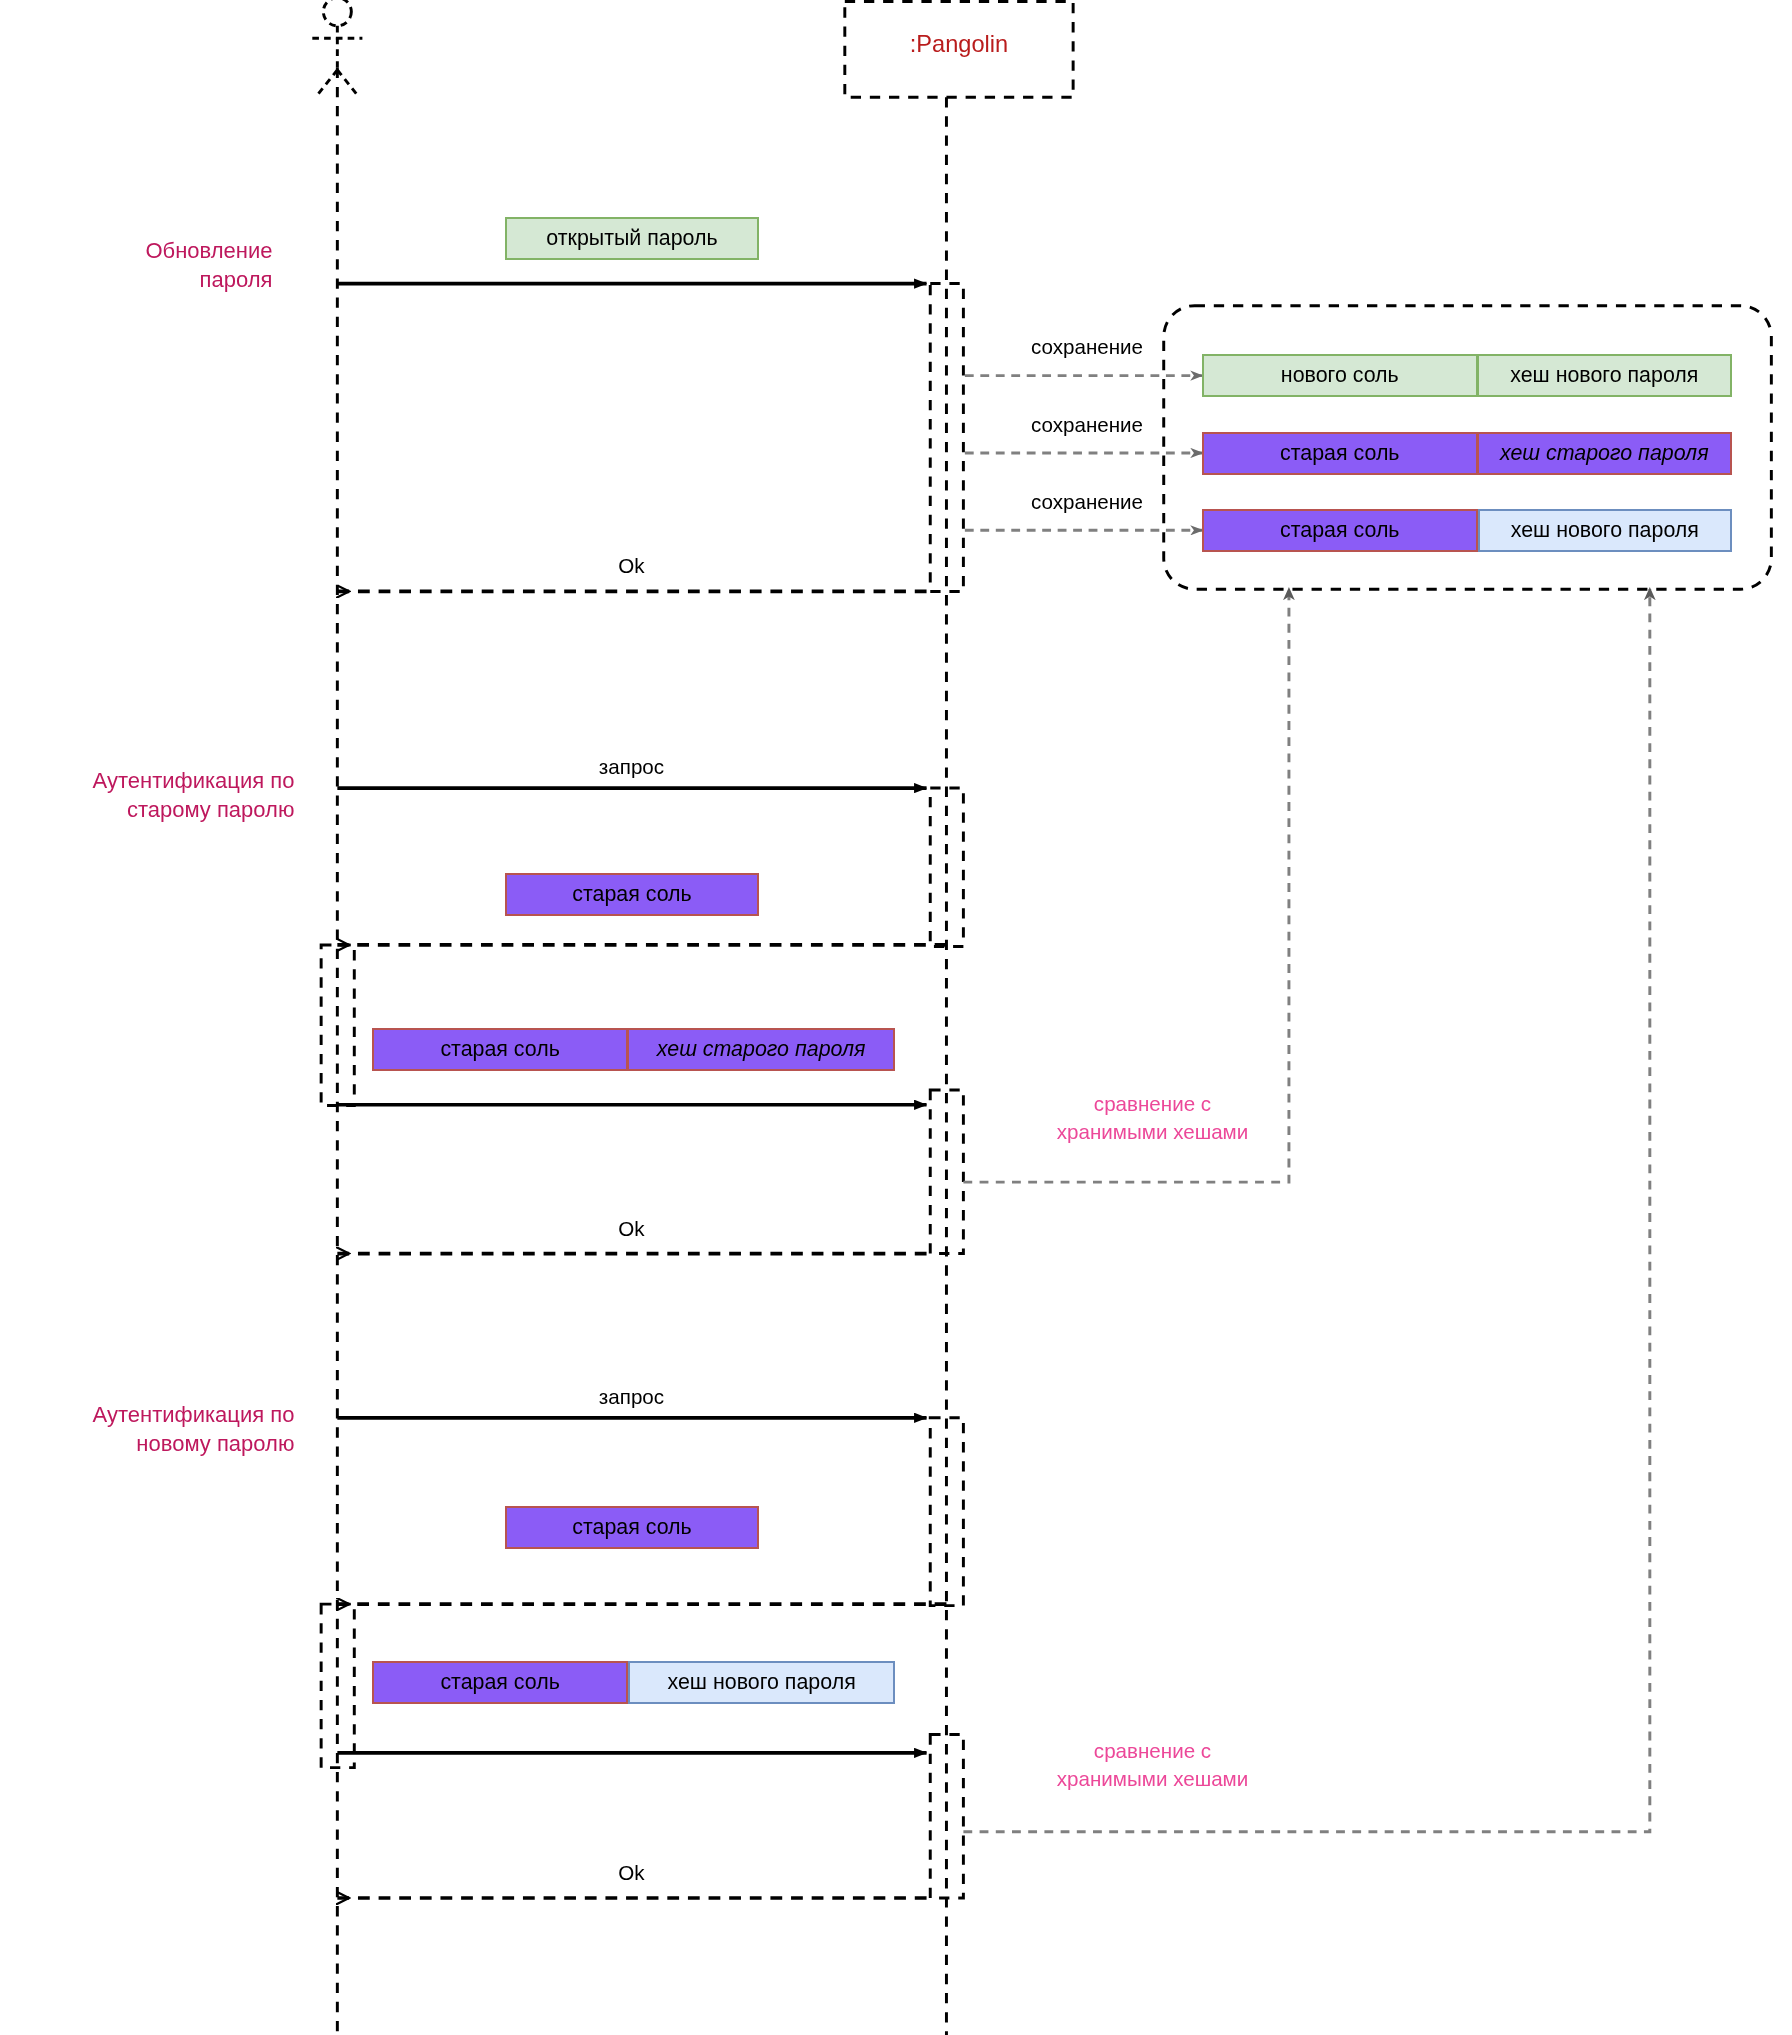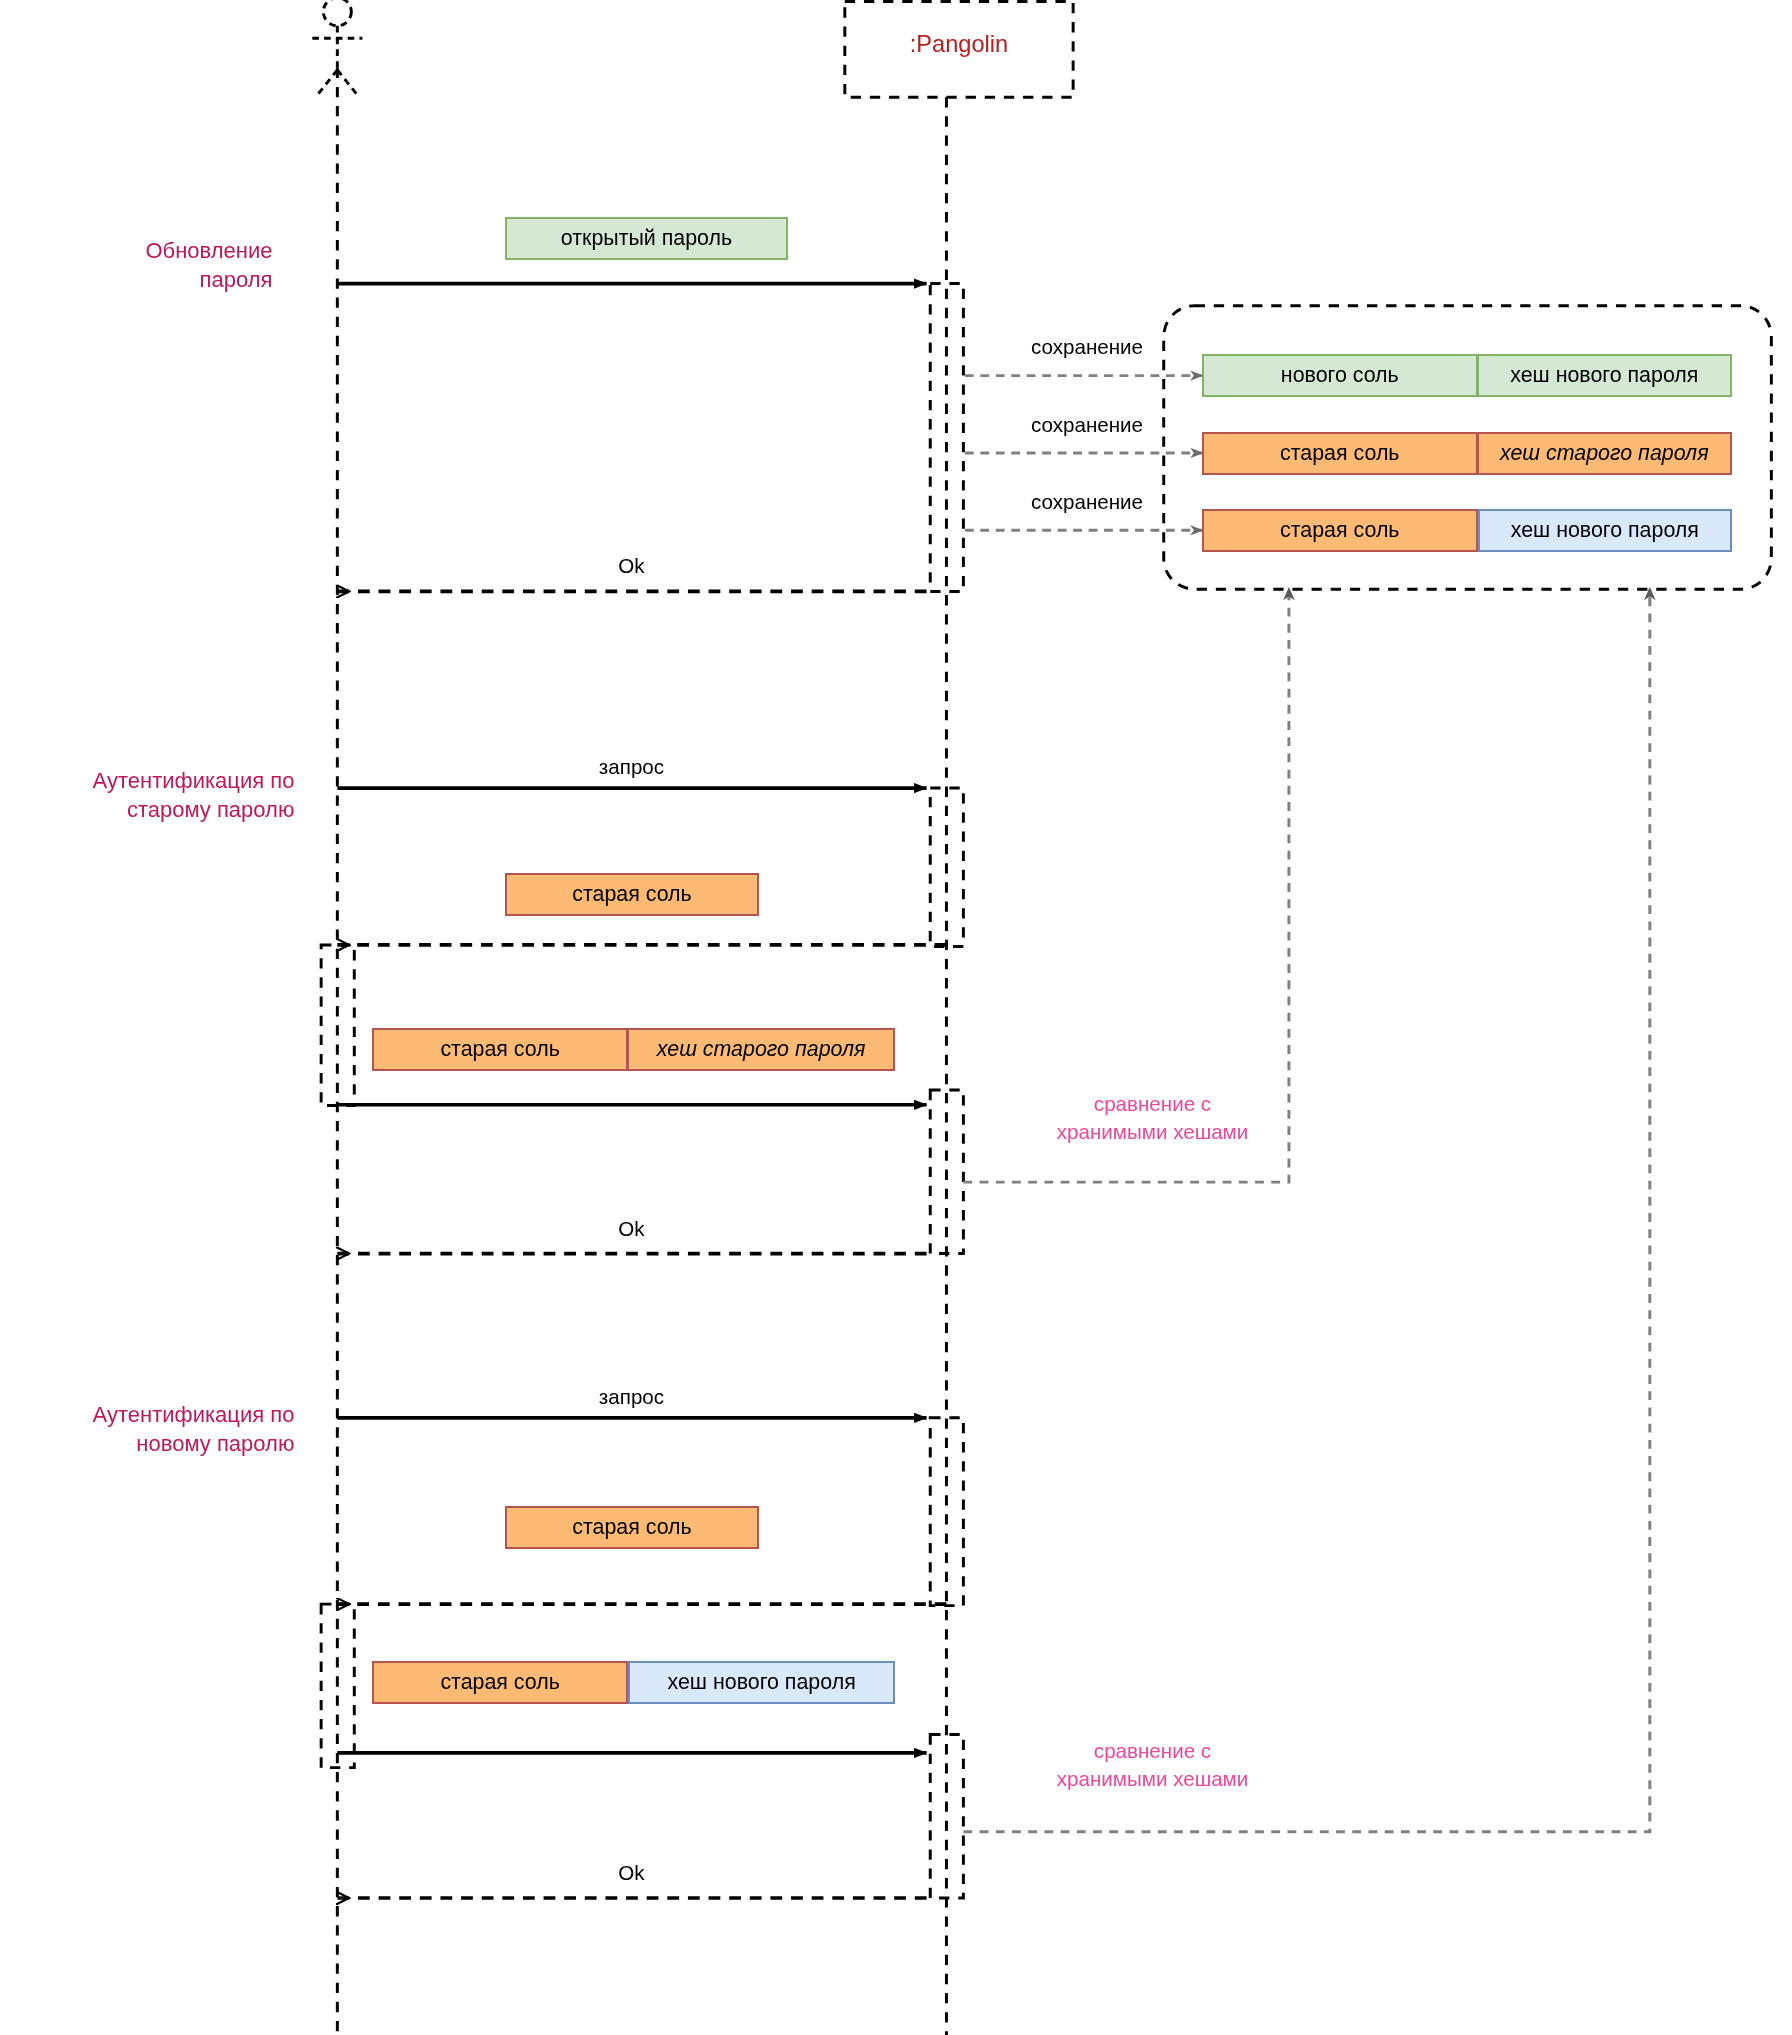--- a/index.html
+++ b/index.html
@@ -62,21 +62,21 @@
     box-sizing:border-box;
     display:flex;
     align-items:center;
     justify-content:center;
     font-size:21.4px;
     color:#000;
     padding:0 7.4px;
     white-space:nowrap;
   }
   .cell.green{background:#d5e8d4;border:2.2px solid #82b366;}
-  .cell.pink {background:#fdba74;border:2.2px solid #b85450;}
+  .cell.pink {background:#8b5cf6;border:2.2px solid #b85450;}
   .cell.blue {background:#dae8fc;border:2.2px solid #6c8ebf;}
   .cell.green + .cell.green{border-left-width:1.5px;}
   .cell.pink  + .cell.pink {border-left-width:1.5px;font-style:italic;}
 </style>
 </head>
 <body>
 
 <div id="stage">
 
   <svg id="diagram" viewBox="0 0 2433 2763" xmlns="http://www.w3.org/2000/svg">
@@ -144,21 +144,21 @@
 
   <div class="lifeline-title" style="left:845px; top:31px; width:228px;">:Pangolin</div>
 
   <div class="lbl" style="left:29.5px; top:236px; width:243px;">Обновление
 пароля</div>
   <div class="lbl" style="left:7.4px; top:766px; width:287px;">Аутентификация по
 старому паролю</div>
   <div class="lbl" style="left:7.4px; top:1400px; width:287px;">Аутентификация по
 новому паролю</div>
 
-  <div class="rec" style="left:505px; top:217px; width:283px; height:43px;">
+  <div class="rec" style="left:505px; top:217px; width:254px; height:43px;">
     <div class="cell green" style="width:100%;">открытый пароль</div>
   </div>
 
   <div class="msg-lbl" style="left:980px; top:335px; width:214px;">сохранение</div>
   <div class="msg-lbl" style="left:980px; top:413px; width:214px;">сохранение</div>
   <div class="msg-lbl" style="left:980px; top:490px; width:214px;">сохранение</div>
 
   <div class="rec" style="left:1202px; top:354px; width:530px; height:43px;">
     <div class="cell green" style="width:52%;">нового соль</div>
     <div class="cell green" style="width:48%;">хеш нового пароля</div>

